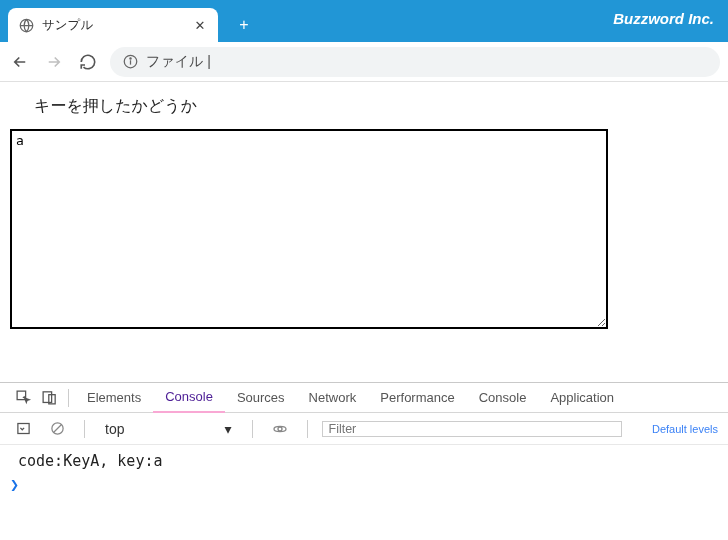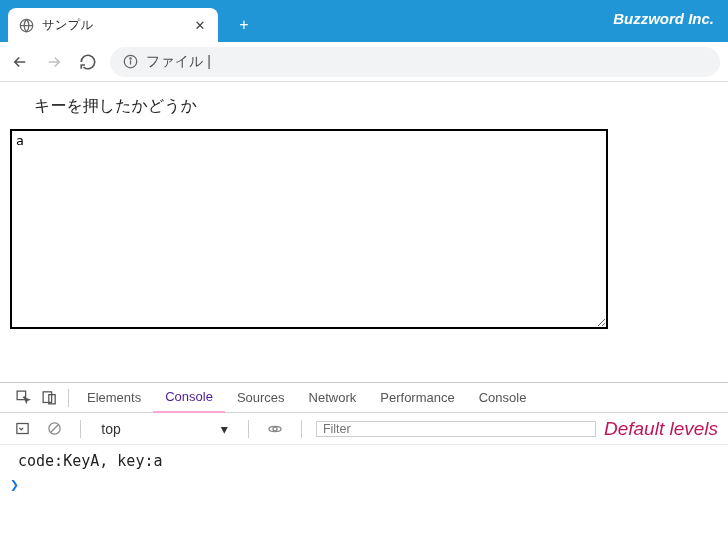--- a/index.html
+++ b/index.html
@@ -152,23 +152,22 @@
     display: flex; align-items: center; gap: 100px;
   }
   .dt-toolbar .filter-input {
     border: 1px solid #ccc;
     height: 16px; width: 300px;
     padding: 0 6px;
     font-size: 12.5px;
     color: #888;
   }
   .dt-toolbar .levels {
-    color: #be185d; font-size: 19px; margin-left: auto;
+    color: #3b82f6; font-size: 11px; margin-left: auto;
     white-space: nowrap;
-    font-style: italic;
   }
 
   .dt-console {
     flex: 1;
     font-family: "Consolas", monospace;
     font-size: 15px;
     padding: 4px 10px;
     overflow: auto;
   }
   .dt-console .log-line { padding: 3px 0 6px 8px; color: #222; }
@@ -244,20 +243,21 @@
         <rect x="11" y="8" width="9" height="13"></rect>
       </svg>
     </div>
     <div class="dt-sep"></div>
     <div class="dt-tab">Elements</div>
     <div class="dt-tab active">Console</div>
     <div class="dt-tab">Sources</div>
     <div class="dt-tab">Network</div>
     <div class="dt-tab">Performance</div>
     <div class="dt-tab">Console</div>
+    <div class="dt-tab">Application</div>
   </div>
 
   <div class="dt-toolbar">
     <div class="dt-icon-btn">
       <svg width="15" height="15" viewBox="0 0 24 24" fill="none" stroke="#555" stroke-width="2">
         <rect x="3" y="4" width="18" height="16"></rect>
         <path d="M7 11l3 3 3-3"></path>
       </svg>
     </div>
     <div class="dt-icon-btn">

